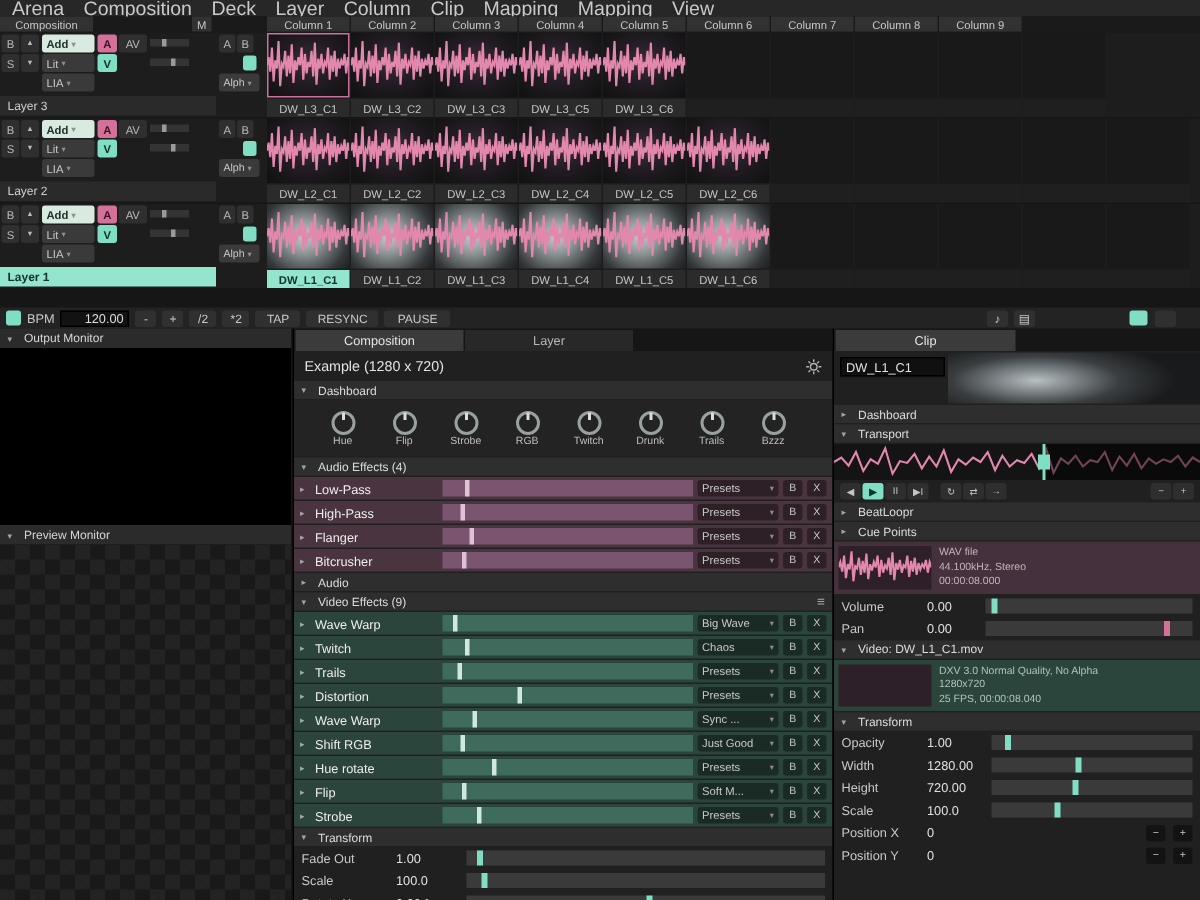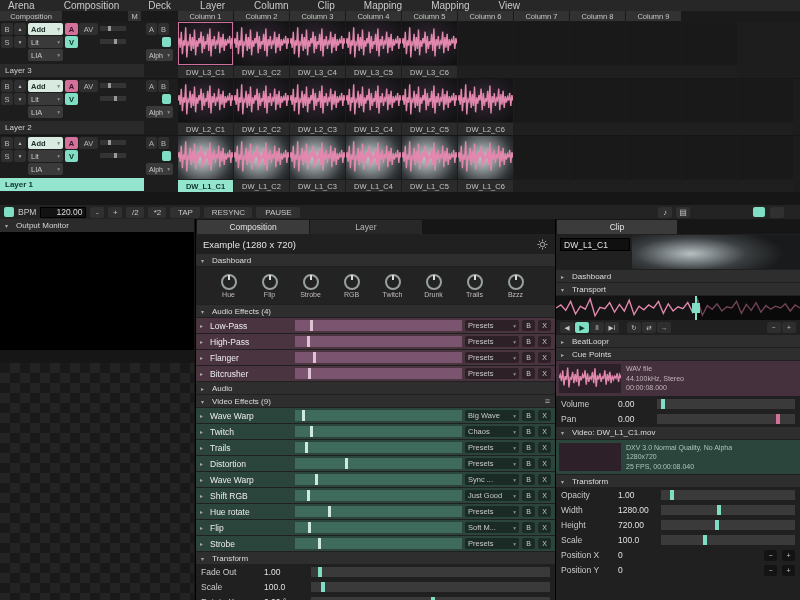--- a/index.html
+++ b/index.html
@@ -1,27 +1,27 @@
 <!DOCTYPE html>
 <html><head>
 <meta charset="utf-8">
 <style>
   *{margin:0;padding:0;box-sizing:border-box}
   html,body{background:#000}
   body{font-family:"Liberation Sans",sans-serif;-webkit-font-smoothing:antialiased}
   #app{position:relative;width:800px;height:600px;background:#161616;overflow:hidden;color:#c9c9c9;font-size:9px}
   .abs{position:absolute}
   
-  .menubar{left:0;top:0;width:800px;height:11px;background:#272727;display:flex;align-items:center;gap:29px;padding:0 8px;font-size:10px;color:#c9c9c9}
+  .menubar{left:0;top:0;width:800px;height:11px;background:#272727;display:flex;align-items:center;gap:13px;padding:0 8px;font-size:13px;color:#c9c9c9}
   
   .hbtn{position:absolute;top:0;height:10px;background:#323232;color:#c6c6c6;font-size:7.5px;display:flex;align-items:center;justify-content:center}
   
   .layer{left:0;width:800px;height:56px;background:#1d1d1d}
   .lbtn{position:absolute;background:#2f2f2f;color:#b9b9b9;font-size:7.5px;display:flex;align-items:center;justify-content:center;border-radius:2px}
-  .dd{position:absolute;background:#3a3a3a;color:#c9c9c9;font-size:7.5px;display:flex;align-items:center;justify-content:space-between;padding:0 3px;border-radius:2px}
+  .dd{position:absolute;background:#3a3a3a;color:#c9c9c9;font-size:7.5px;display:flex;align-items:center;padding:0 3px;border-radius:2px}
   .dd.add{background:#d9ebe1;color:#20302a;font-weight:bold}
   .caret{font-size:5.5px;color:#8f8f8f;margin-left:2px}
   .pinkbtn{background:#d4719b!important;color:#3a1426!important;font-weight:bold}
   .mintbtn{background:#7fdec4!important;color:#0d2b22!important;font-weight:bold}
   .mini{position:absolute;width:26px;height:5px;background:#343434}
   .mini i{position:absolute;top:0;width:3px;height:5px;background:#9a9a9a}
   .layername{position:absolute;left:0;top:42px;width:144px;height:13px;background:#2a2a2a;display:flex;align-items:center;padding:0 5px;font-size:8px;color:#cfcfcf}
   .layer.sel .layername{background:#93e6cd;color:#11332b;font-weight:bold}
   .clips{position:absolute;left:178px;top:0;display:flex}
   .clipcell{width:55px;height:56px;margin-right:1px;display:flex;flex-direction:column}
@@ -186,21 +186,21 @@
             </svg>
           </div>
           <div class="clipname">DW_L3_C2</div>
         </div>
       <div class="clipcell">
           <div class="thumb l23">
             <svg viewBox="0 0 100 40" preserveAspectRatio="none">
               <use href="#wf"></use>
             </svg>
           </div>
-          <div class="clipname">DW_L3_C4</div>
+          <div class="clipname">DW_L3_C3</div>
         </div>
       <div class="clipcell">
           <div class="thumb l23">
             <svg viewBox="0 0 100 40" preserveAspectRatio="none">
               <use href="#wf"></use>
             </svg>
           </div>
           <div class="clipname">DW_L3_C5</div>
         </div>
       <div class="clipcell">
@@ -417,20 +417,24 @@
     <div class="bbtn abs" style="left:676px;width:14px">▤</div>
     <div class="mintbtn abs" style="left:753px;top:2px;width:12px;height:10px;border-radius:2px"></div>
     <div class="bbtn abs" style="left:770px;width:14px"></div>
   </div>
 
   <div class="abs monhdr" style="top:219px">
       <span class="tri">▾</span>
       <span>Output Monitor</span>
     </div>
   <div class="abs" style="top:232px;left:0;width:194px;height:118px;background:#000"></div>
+  <div class="abs monhdr" style="top:350px">
+      <span class="tri">▾</span>
+      <span>Preview Monitor</span>
+    </div>
   <div class="abs checker" style="top:363px;left:0;width:194px;height:237px"></div>
 
   <div class="abs panel" style="left:195px;top:219px;width:360px;height:381px">
     <div class="tabrow">
       <div class="ptab active">Composition</div>
       <div class="ptab">Layer</div>
     </div>
     <div class="titlerow">
       <span class="ptitle">Example (1280 x 720)</span>
       <svg class="gear" viewBox="0 0 12 12">

